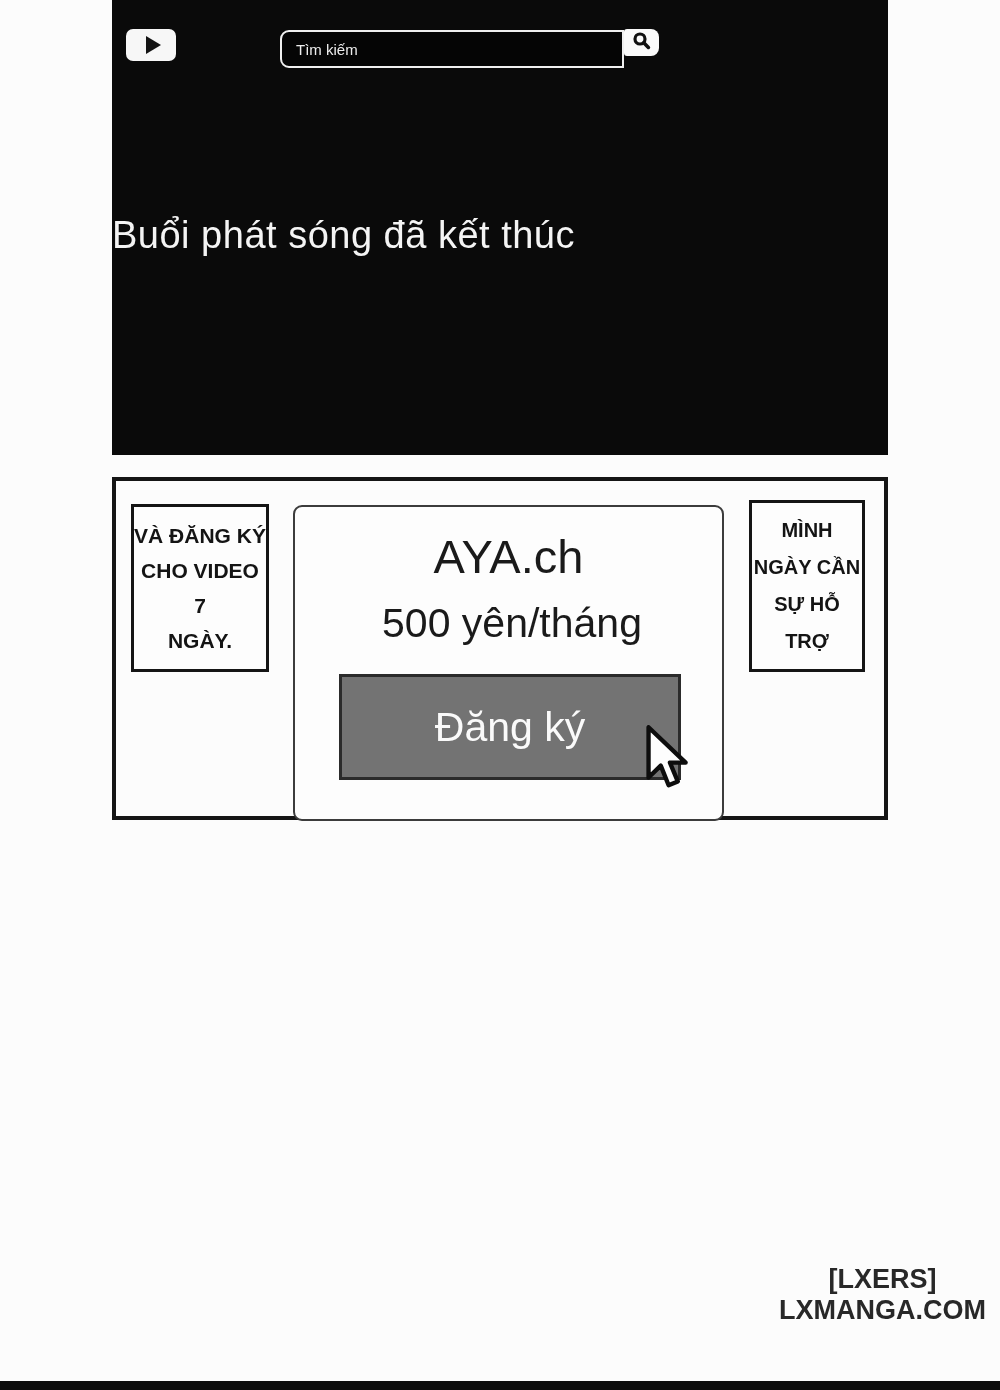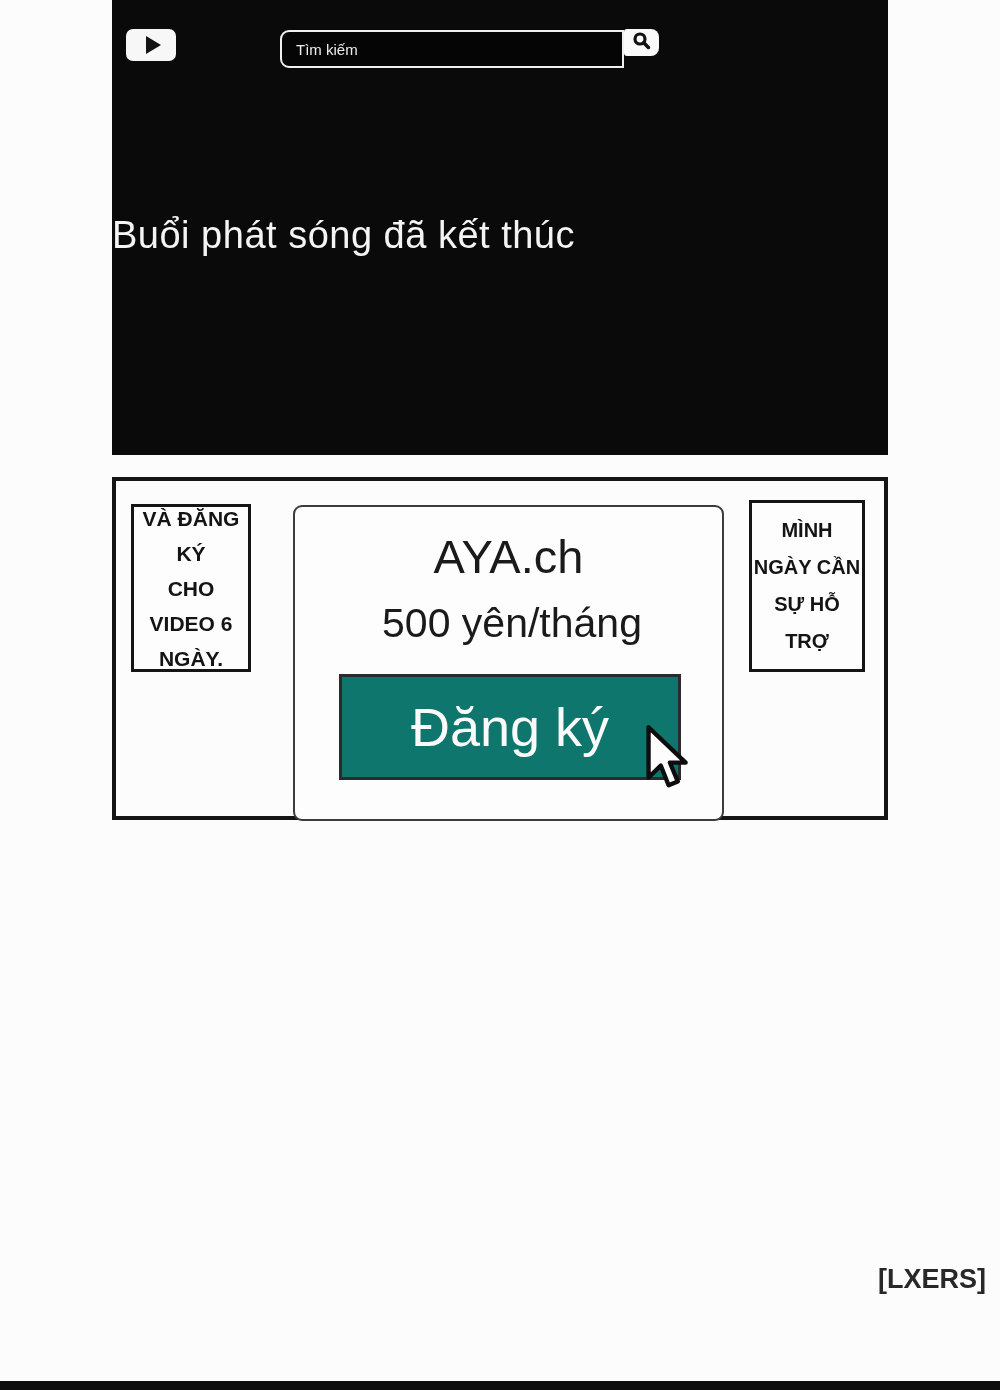--- a/index.html
+++ b/index.html
@@ -71,43 +71,43 @@
   .sub-panel {
     position:absolute; left:112px; top:477px; width:776px; height:343px;
     background:#fcfcfc; border:4px solid #151515;
   }
   .speech {
     position:absolute; background:#fdfdfd; border:3px solid #151515;
     display:flex; flex-direction:column; align-items:center; justify-content:center;
     text-align:center; font-weight:700; color:#141414;
   }
   .speech-left {
-    left:15px; top:23px; width:120px; height:168px;
+    left:15px; top:23px; width:138px; height:168px;
     font-size:21px; line-height:35px;
   }
   .speech-right {
     left:633px; top:19px; width:116px; height:172px;
     font-size:20px; line-height:37px;
   }
   .center-card {
     position:absolute; left:177px; top:24px; width:431px; height:316px;
     background:#fdfdfd; border:2px solid #3c3c3c; border-radius:9px;
   }
   .channel-name {
     position:absolute; left:0; right:0; top:22px;
     text-align:center; font-size:47px; color:#1a1a1a; font-weight:400;
   }
   .price {
     position:absolute; left:0; right:0; top:93px;
     text-align:center; font-size:41px; color:#1a1a1a; font-weight:400;margin-left:7px;
   }
   .subscribe-btn {
     position:absolute; left:44px; top:167px; width:342px; height:106px;
-    background:#0f766e; border:3px solid #2b2b2b;
-    color:#fafafa; font-size:54px; font-weight:400;
+    background:#737373; border:3px solid #2b2b2b;
+    color:#fafafa; font-size:41px; font-weight:400;
     display:flex; align-items:center; justify-content:center;
     cursor:pointer; font-family:"Liberation Sans", sans-serif;
   }
   .cursor-icon { position:absolute; left:347px; top:218px; }
 
   
   .watermark {
     position:absolute; right:14px; top:1264px;
     text-align:center; font-weight:700; color:#282828;
     font-size:27px; line-height:31px; letter-spacing:0px;
@@ -141,21 +141,21 @@
     </div>
 
     <div class="ended-msg">Buổi phát sóng đã kết thúc</div>
 
   </div>
 
   <div class="sub-panel">
 
     <div class="speech speech-left">
       <span>VÀ ĐĂNG KÝ</span>
-      <span>CHO VIDEO 6</span>
+      <span>CHO VIDEO 7</span>
       <span>NGÀY.</span>
     </div>
 
     <div class="center-card">
       <div class="channel-name">AYA.ch</div>
       <div class="price">500 yên/tháng</div>
       <button class="subscribe-btn">Đăng ký</button>
       <span class="cursor-icon">
         <svg width="48" height="70" viewBox="0 0 22 32">
           <path d="M3 1 L3 24 L8.6 18.6 L12.2 27.6 L16.4 25.8 L12.8 17.2 L20 17.2 Z" fill="#fdfdfd" stroke="#0d0d0d" stroke-width="2" stroke-linejoin="round"></path>
@@ -166,16 +166,17 @@
     <div class="speech speech-right">
       <span>MÌNH</span>
       <span>NGÀY CẦN</span>
       <span>SỰ HỖ</span>
       <span>TRỢ</span>
     </div>
   </div>
 
   <div class="watermark">
     <div>[LXERS]</div>
+    <div>LXMANGA.COM</div>
   </div>
 
   <div class="bottom-bar"></div>
 </div>
 
 </body></html>

